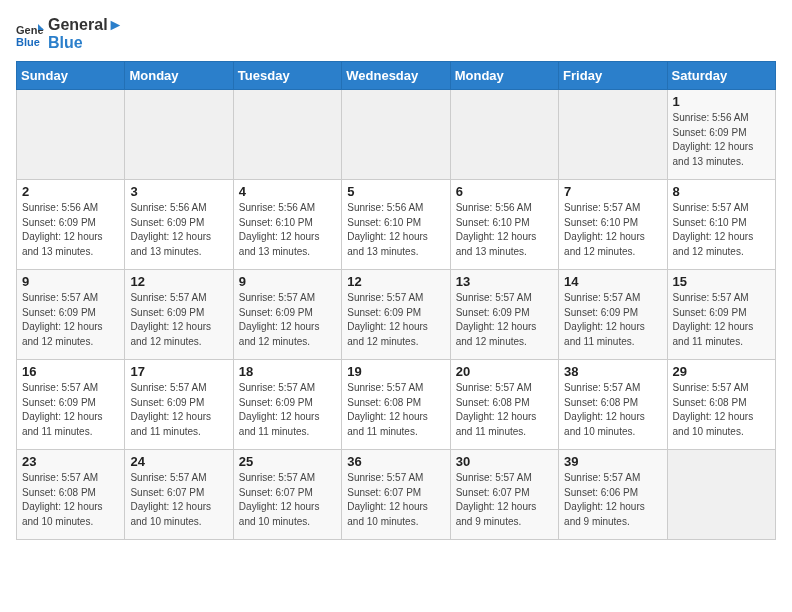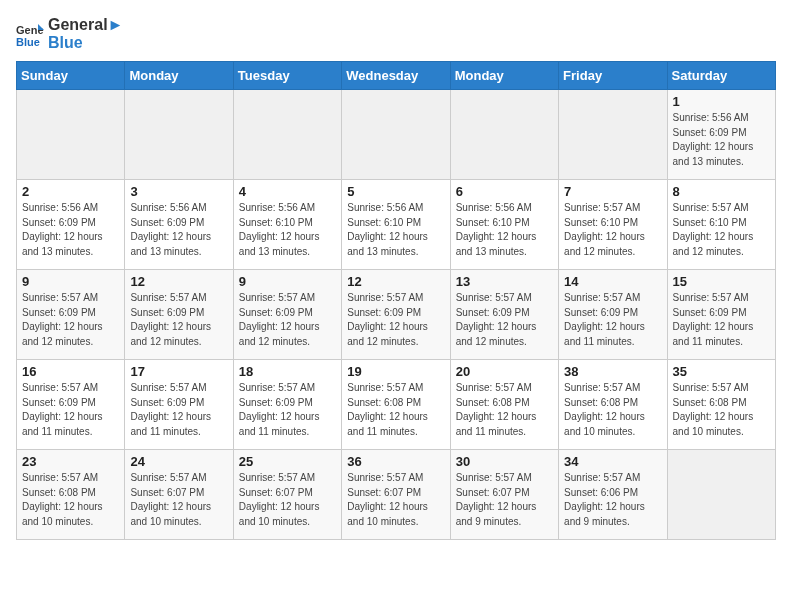--- a/index.html
+++ b/index.html
@@ -265,21 +265,21 @@
 and 11 minutes.</div>
         </td>
         <td>
           <span class="day-number">38</span>
           <div class="day-info" style="white-space: pre-line;">Sunrise: 5:57 AM
 Sunset: 6:08 PM
 Daylight: 12 hours
 and 10 minutes.</div>
         </td>
         <td>
-          <span class="day-number">35</span>
+          <span class="day-number">29</span>
           <div class="day-info" style="white-space: pre-line;">Sunrise: 5:57 AM
 Sunset: 6:08 PM
 Daylight: 12 hours
 and 10 minutes.</div>
         </td>
       </tr>
       <tr>
         <td>
           <span class="day-number">23</span>
           <div class="day-info" style="white-space: pre-line;">Sunrise: 5:57 AM
@@ -309,21 +309,21 @@
 and 10 minutes.</div>
         </td>
         <td>
           <span class="day-number">30</span>
           <div class="day-info" style="white-space: pre-line;">Sunrise: 5:57 AM
 Sunset: 6:07 PM
 Daylight: 12 hours
 and 9 minutes.</div>
         </td>
         <td>
-          <span class="day-number">34</span>
+          <span class="day-number">39</span>
           <div class="day-info" style="white-space: pre-line;">Sunrise: 5:57 AM
 Sunset: 6:06 PM
 Daylight: 12 hours
 and 9 minutes.</div>
         </td>
         <td class="empty-cell"></td>
       </tr>
     </tbody>
 </table>
 

